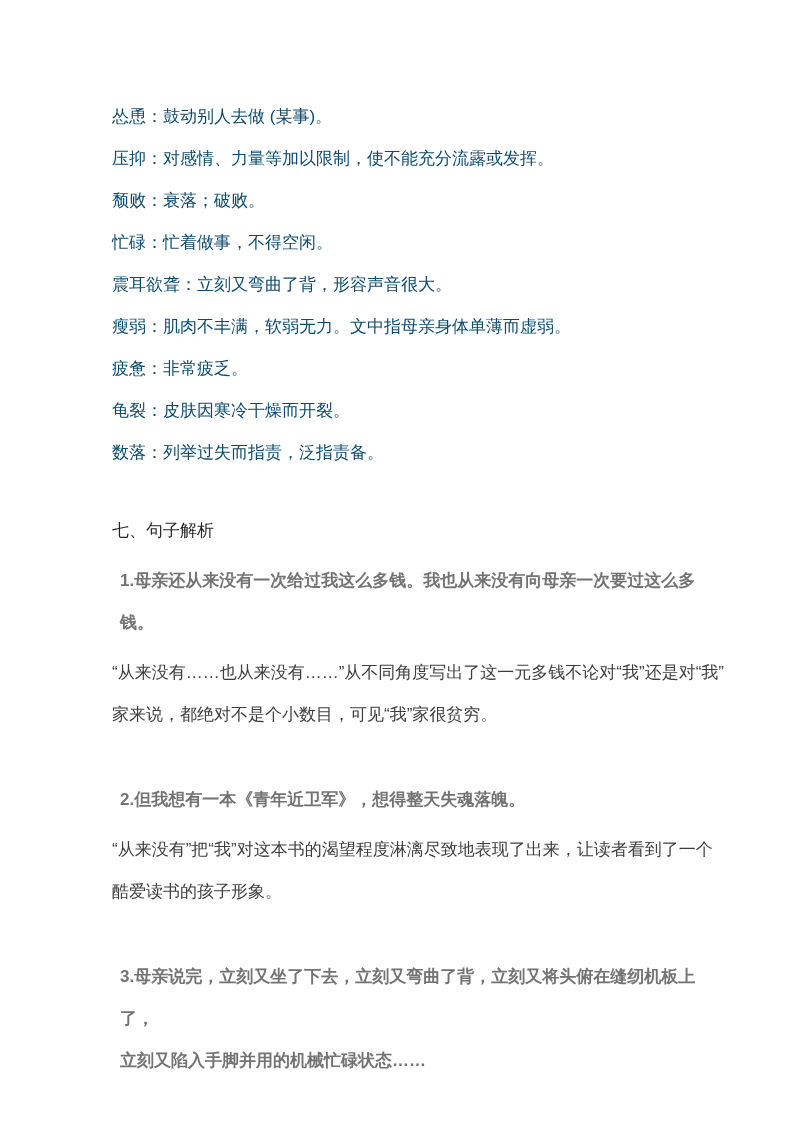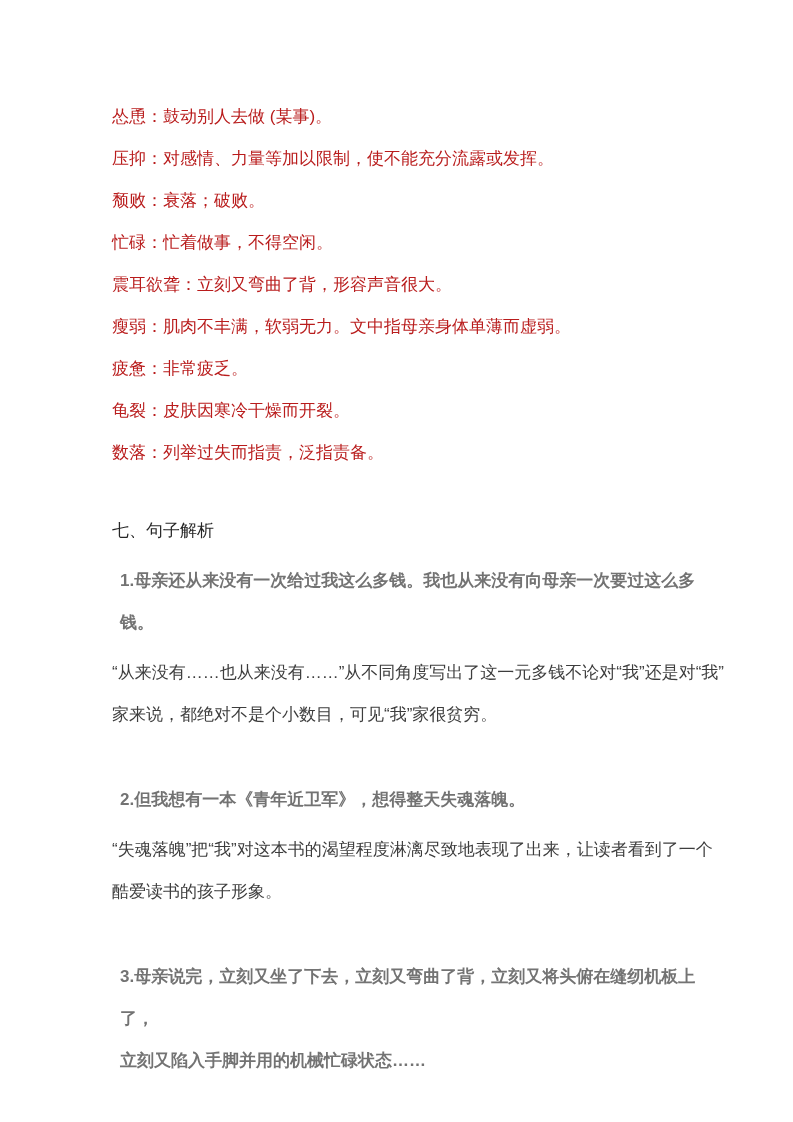--- a/index.html
+++ b/index.html
@@ -20,21 +20,21 @@
     width: 625px;
     color: #3d3d3d;
     font-size: 17px;
     line-height: 42px;
   }
   .def-row {
     margin: 0;
   }
   .def-term,
   .def-text {
-    color: #b91c1c;
+    color: #0c4a6e;
     font-weight: 400;
   }
   .section-heading {
     margin: 36px 0 0 0;
     font-weight: 400;
     color: #262626;
   }
   .sentence-block {
     margin: 0;
   }
@@ -74,21 +74,21 @@
   <p class="section-heading">七、句子解析</p>
 
   <div>
     <div class="sentence-block">
       <p class="sentence-text">1.母亲还从来没有一次给过我这么多钱。我也从来没有向母亲一次要过这么多钱。</p>
       <p class="sentence-analysis">“从来没有……也从来没有……”从不同角度写出了这一元多钱不论对“我”还是对“我”
 家来说，都绝对不是个小数目，可见“我”家很贫穷。</p>
     </div>
     <div class="sentence-block">
       <p class="sentence-text">2.但我想有一本《青年近卫军》，想得整天失魂落魄。</p>
-      <p class="sentence-analysis">“失魂落魄”把“我”对这本书的渴望程度淋漓尽致地表现了出来，让读者看到了一个
+      <p class="sentence-analysis">“从来没有”把“我”对这本书的渴望程度淋漓尽致地表现了出来，让读者看到了一个
 酷爱读书的孩子形象。</p>
     </div>
     <div class="sentence-block">
       <p class="sentence-text">3.母亲说完，立刻又坐了下去，立刻又弯曲了背，立刻又将头俯在缝纫机板上了，
 立刻又陷入手脚并用的机械忙碌状态……</p>
     </div>
   </div>
 
 </div>
 

